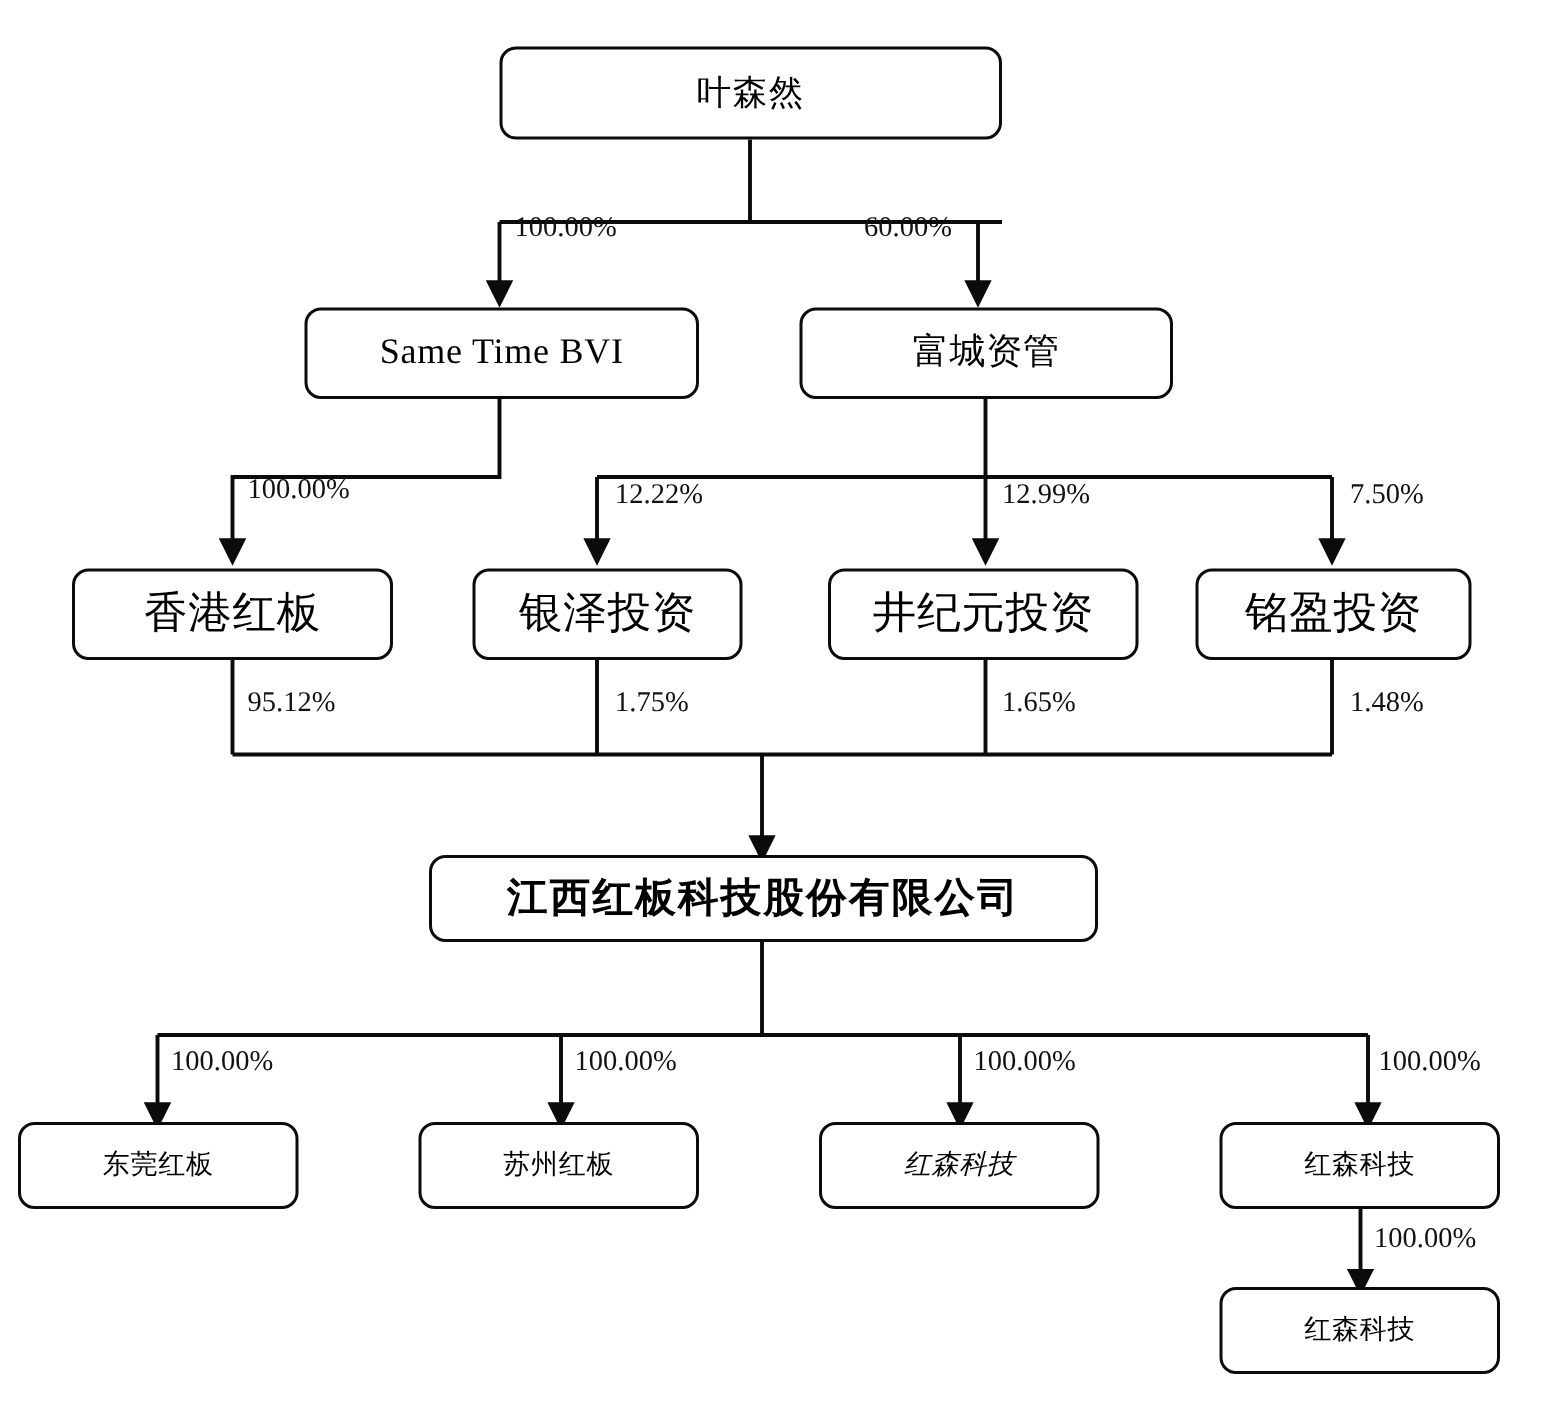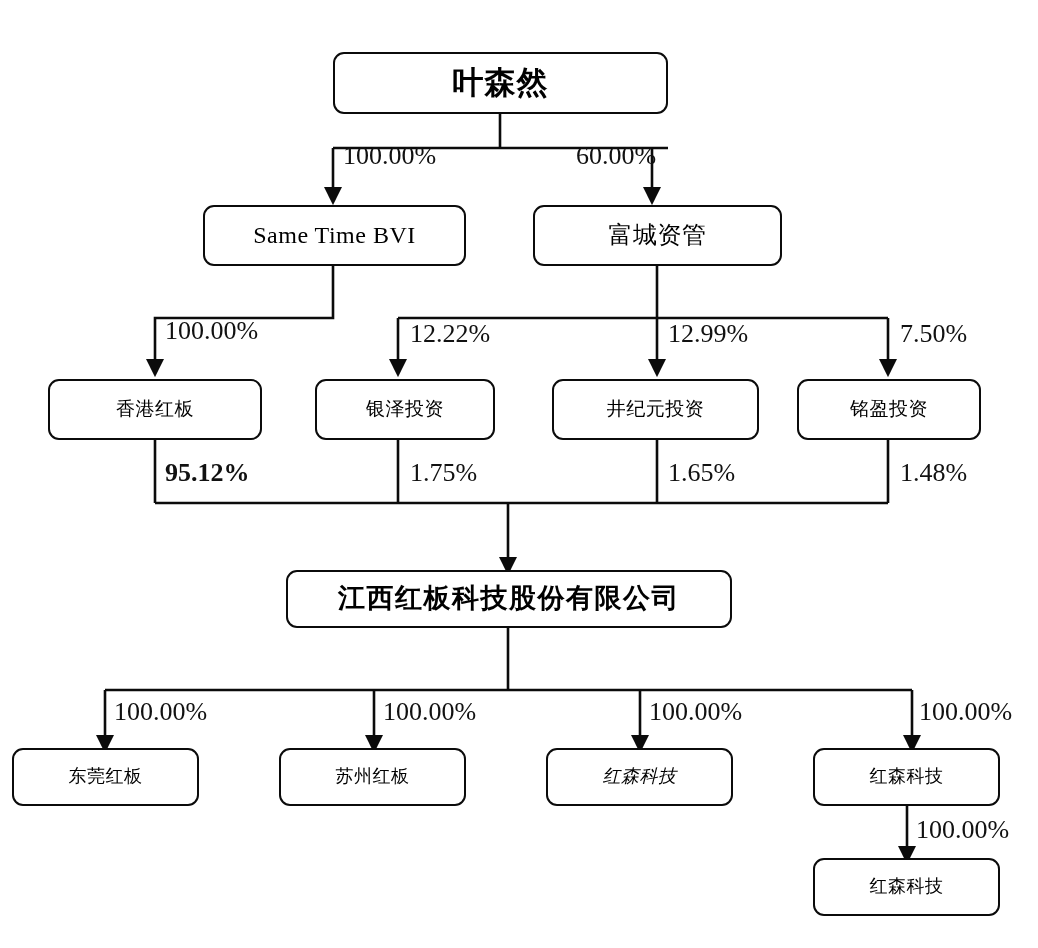--- a/index.html
+++ b/index.html
@@ -37,28 +37,28 @@
     align-items: center;
     justify-content: center;
     text-align: center;
     line-height: 1.1;
     z-index: 3;
   }
   .node .node-label {
     display: block;
     white-space: nowrap;
   }
-  .n-person  { font-size: 31px; font-weight: bold; letter-spacing: 1px; margin-top: 21px; }
+  .n-person  { font-size: 23px; font-weight: normal; letter-spacing: 1px; }
   .n-mid     { font-size: 24px; letter-spacing: 0.5px; }
-  .n-lat     { font-size: 19px; letter-spacing: 0.5px; }
+  .n-lat     { font-size: 29px; letter-spacing: 0.5px; }
   .n-core    { font-size: 27px; font-weight: bold; letter-spacing: 1.5px; }
   .n-sub     { font-size: 18px; letter-spacing: 0.5px; }
   .edge-label {
     position: absolute;
-    font-size: 26px;
+    font-size: 19px;
     font-family: "Liberation Serif", "DejaVu Serif", serif;
     color: #111111;
     white-space: nowrap;
     z-index: 4;
     background: transparent;
   }
 </style>
 </head>
 <body>
 
@@ -160,21 +160,21 @@
   <div class="edge-label" style="left:576px; top:141px;">60.00%</div>
 
   <div class="edge-label" style="left:165px; top:316px;">100.00%</div>
 
   <div class="edge-label" style="left:410px; top:319px;">12.22%</div>
 
   <div class="edge-label" style="left:668px; top:319px;">12.99%</div>
 
   <div class="edge-label" style="left:900px; top:319px;">7.50%</div>
 
-  <div class="edge-label" style="left:165px; top:458px;font-weight:bold;">95.12%</div>
+  <div class="edge-label" style="left:165px; top:458px;">95.12%</div>
 
   <div class="edge-label" style="left:410px; top:458px;">1.75%</div>
 
   <div class="edge-label" style="left:668px; top:458px;">1.65%</div>
 
   <div class="edge-label" style="left:900px; top:458px;">1.48%</div>
 
   <div class="edge-label" style="left:114px; top:697px;">100.00%</div>
 
   <div class="edge-label" style="left:383px; top:697px;">100.00%</div>

